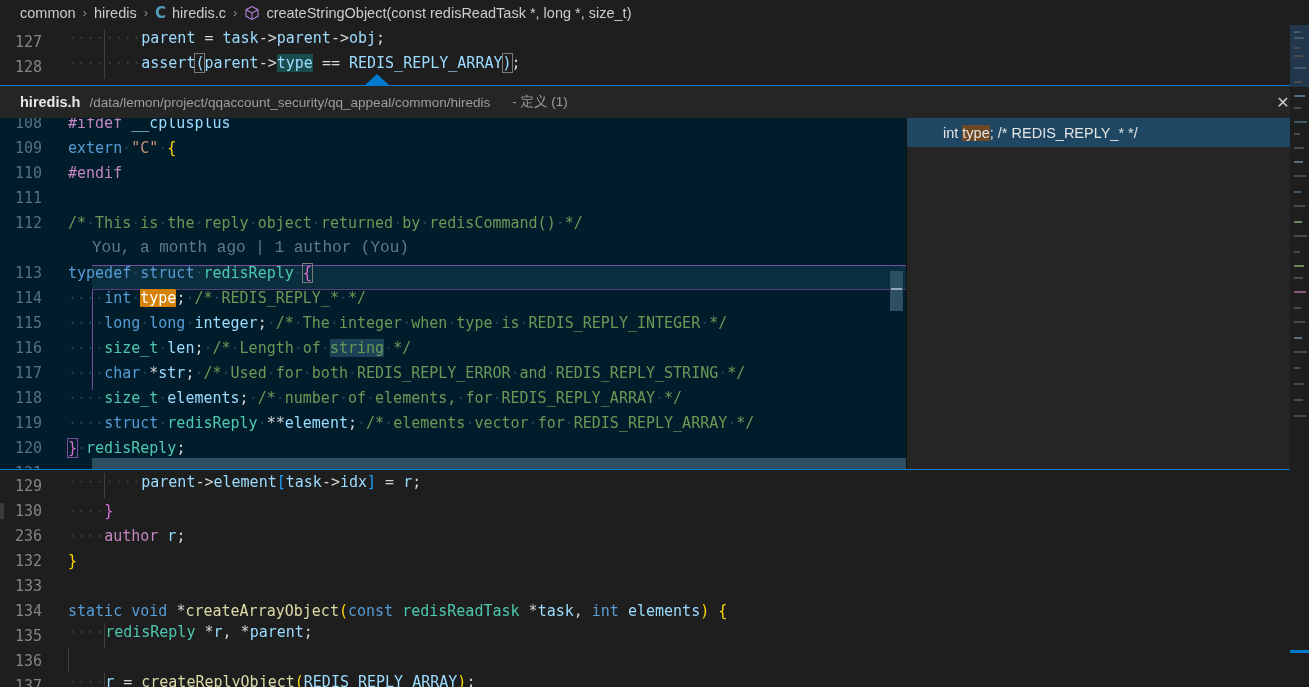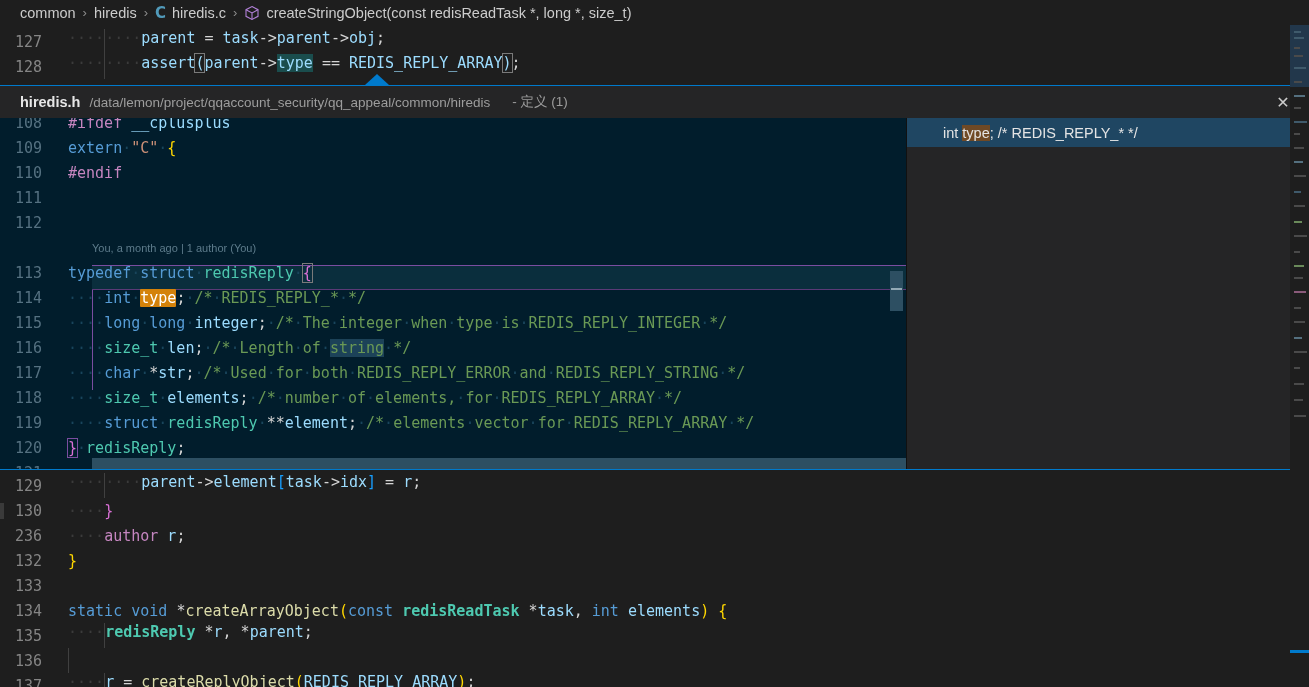--- a/index.html
+++ b/index.html
@@ -37,21 +37,21 @@
   .lnum {
     width: 68px; text-align: right; padding-right: 26px;
     color: #858585; font-family: "DejaVu Sans Mono", monospace; font-size: 15px;
     flex: none;
   }
   .ltext { flex: 1; }
 
   
   .t-kw      { color: #569cd6; }   
   .t-ctl     { color: #c586c0; }   
-  .t-type    { color: #4ec9b0; font-weight: bold; }   
+  .t-type    { color: #4ec9b0; }   
   .t-fn      { color: #dcdcaa; }   
   .t-var     { color: #9cdcfe; }
   .t-punct   { color: #d4d4d4; }
   .t-br1     { color: #ffd700; }
   .t-br2     { color: #da70d6; }
   .t-br3     { color: #179fff; }
   .t-dot     { color: #3b3b3b; }
   .t-dot-peek{ color: #19455c; }
 
   .indent-guide {
@@ -100,22 +100,22 @@
   .p-var  { color: #9cdcfe; }
   .p-cmt  { color: #6a9955; }
   .p-str  { color: #ce9178; }
   .p-macro{ color: #c586c0; }
   .p-plain{ color: #d4d4d4; }
   .p-br1  { color: #ffd700; }
   .p-br2  { color: #da70d6; }
 
   .blame {
     position: absolute; height: 25px; display: flex; align-items: center;
-    left: 92px; color: #5d7b8b; font-size: 11px;
-    font-family: Liberation Sans, sans-serif;
+    left: 92px; color: #5d7b8b; font-size: 16px;
+    font-family: Liberation Mono, monospace;
   }
   .peek-hl-line {
     position: absolute; left: 92px; width: 814px; height: 25px;
     background: #0a2e3d; border-top: 1px solid #7a4da0; border-bottom: 1px solid #5a3a77;
   }
   .struct-border {
     position: absolute; left: 92px; width: 1px; background: #7a4da0;
   }
   .wh-peek-strong { background: #d4820a; color: #ffffff !important; border-radius: 1px; }
   .wh-peek-soft   { background: #1c4258; }
@@ -270,20 +270,21 @@
         <div class="peek-line" style="top:42px">
           <span class="peek-lnum">110</span>
           <span><span class="p-macro">#endif</span></span>
         </div>
         <div class="peek-line" style="top:67px">
           <span class="peek-lnum">111</span>
           <span></span>
         </div>
         <div class="peek-line" style="top:92px">
           <span class="peek-lnum">112</span>
+          <span><span class="p-cmt">/*<span class="t-dot-peek">·</span>This<span class="t-dot-peek">·</span>is<span class="t-dot-peek">·</span>the<span class="t-dot-peek">·</span>reply<span class="t-dot-peek">·</span>object<span class="t-dot-peek">·</span>returned<span class="t-dot-peek">·</span>by<span class="t-dot-peek">·</span>redisCommand()<span class="t-dot-peek">·</span>*/</span></span>
         </div>
 
         <div class="blame" style="top:117px">You, a month ago | 1 author (You)</div>
 
         <div class="peek-line" style="top:142px">
           <span class="peek-lnum">113</span>
           <span><span class="p-kw">typedef</span><span class="t-dot-peek">·</span><span class="p-kw">struct</span><span class="t-dot-peek">·</span><span class="p-type">redisReply</span><span class="t-dot-peek">·</span><span class="p-br2 sel-box">{</span></span>
         </div>
         <div class="peek-line" style="top:167px">
           <span class="peek-lnum">114</span>

